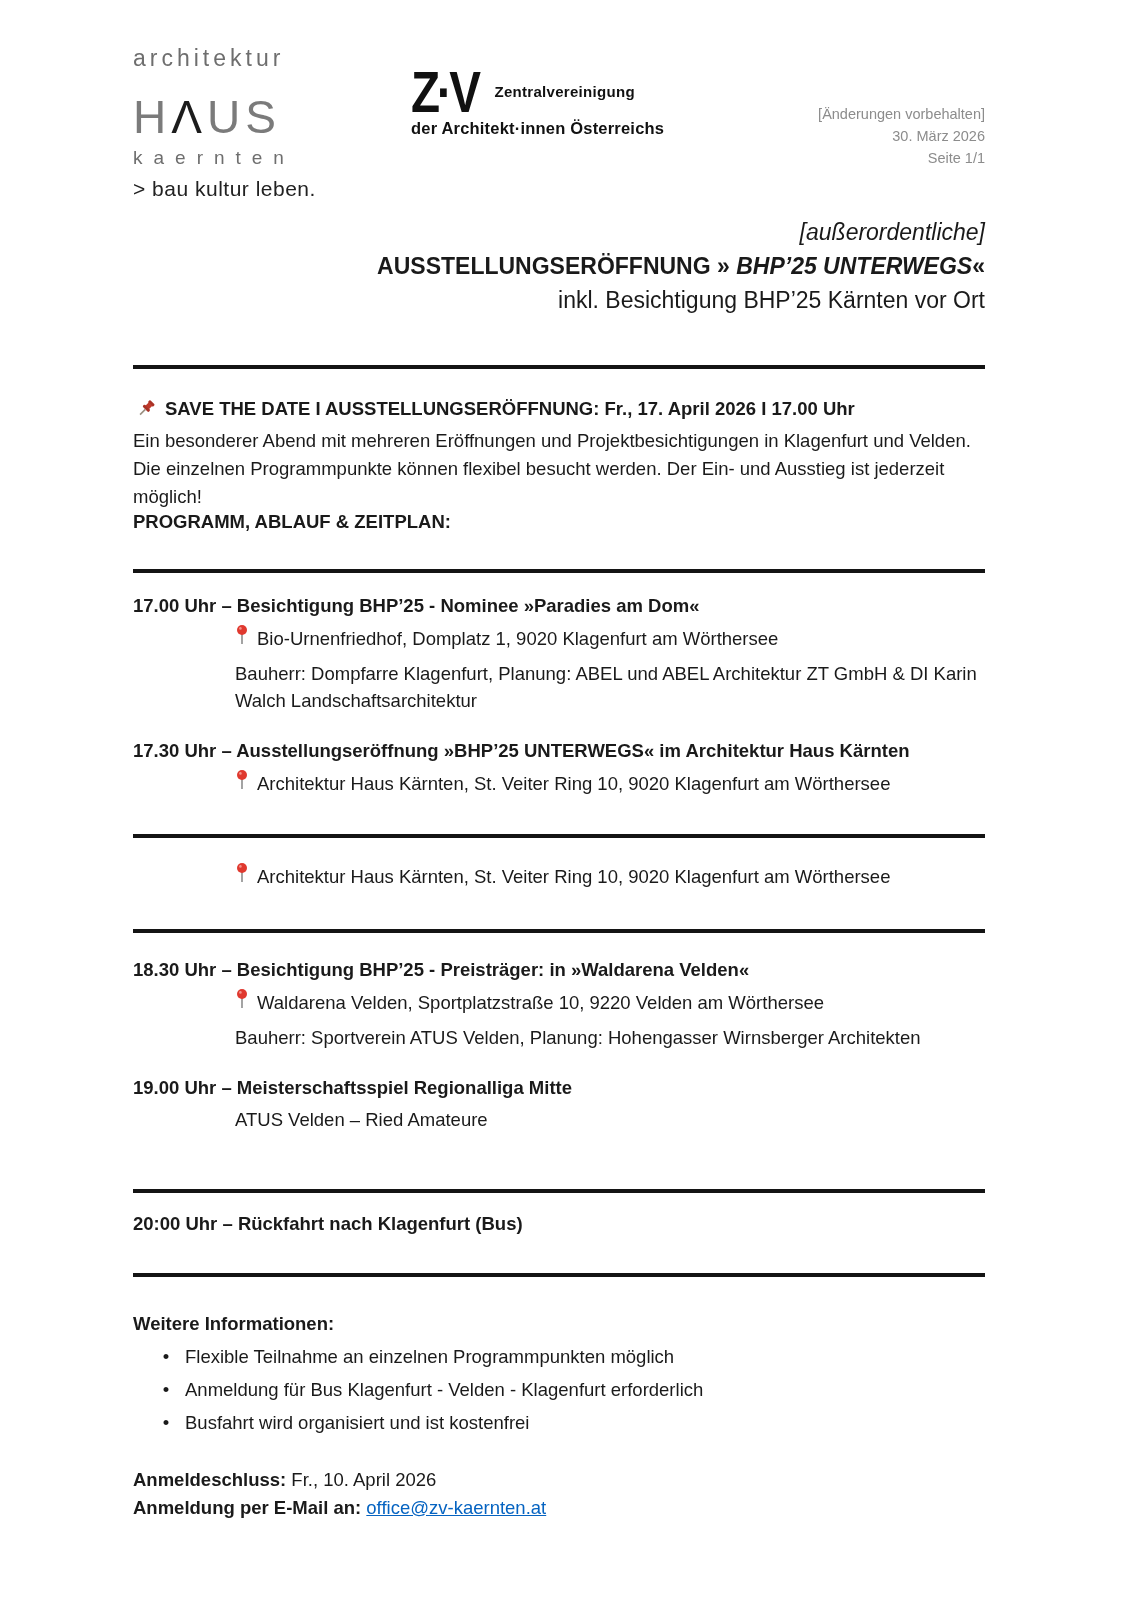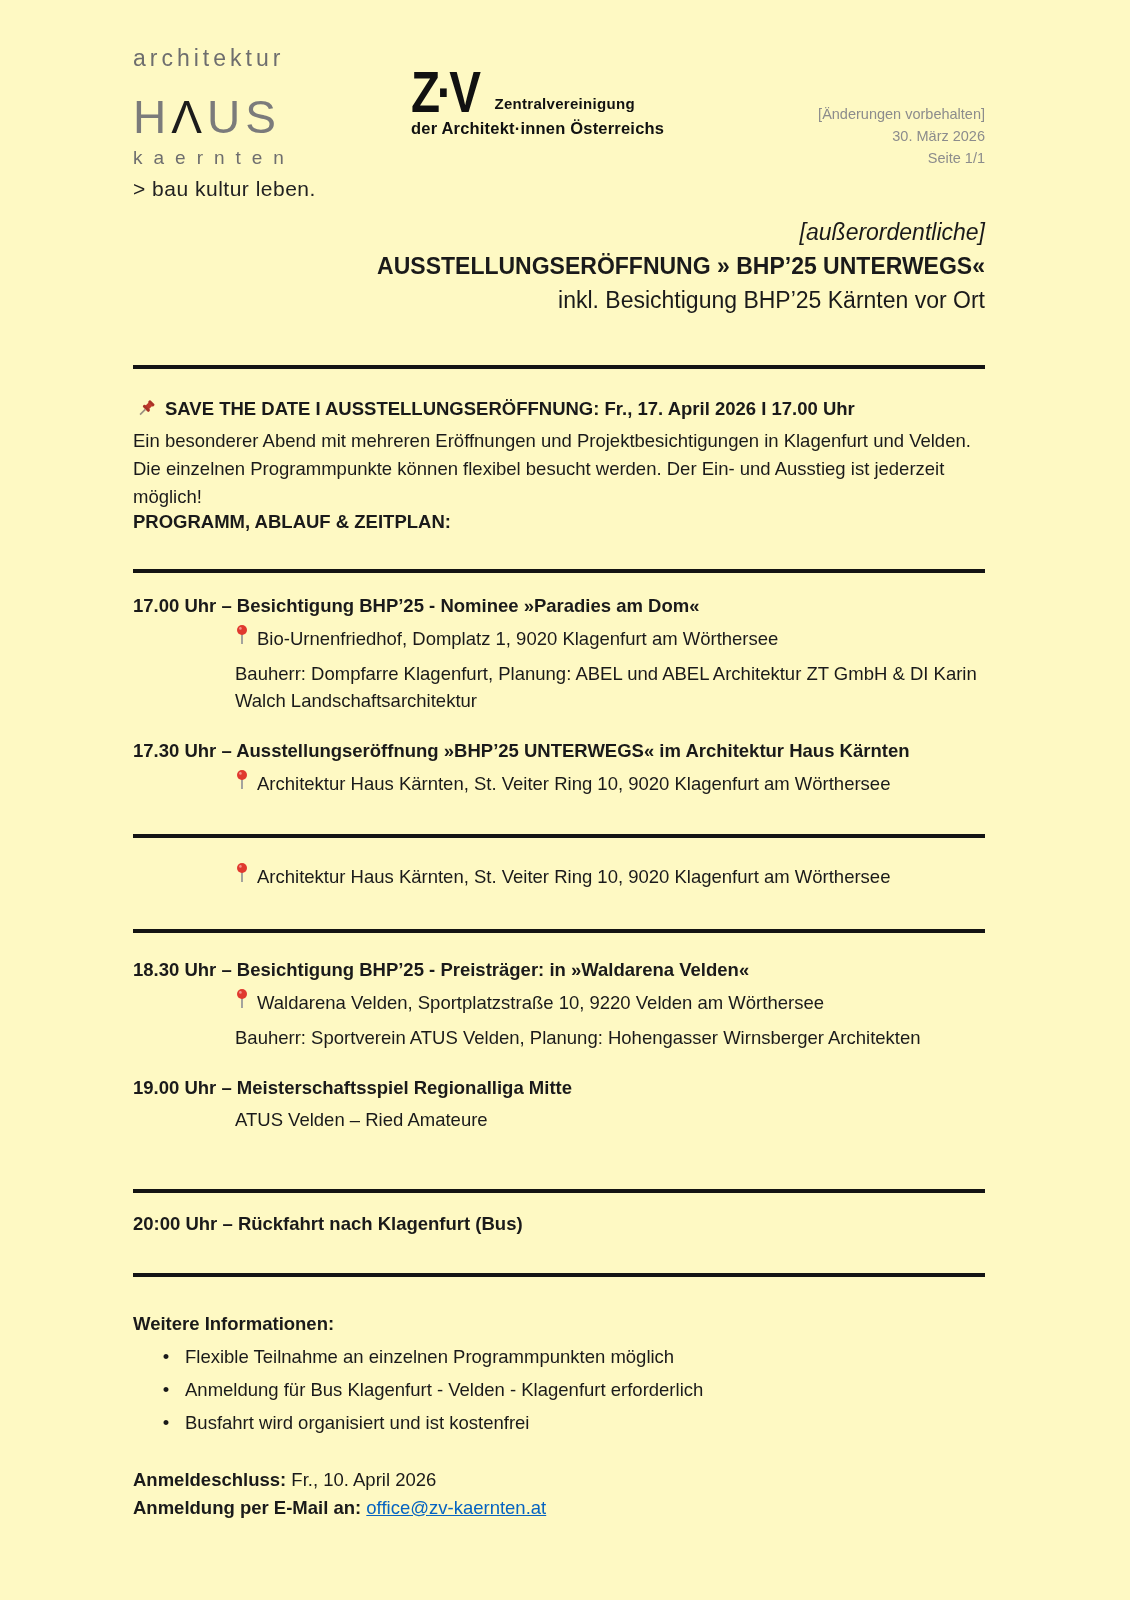--- a/index.html
+++ b/index.html
@@ -1,39 +1,39 @@
 <!DOCTYPE html>
 <html><head>
 <meta charset="utf-8">
 <style>
   html,body{margin:0;padding:0;background:#e8e8e8;}
   .page{
-    width:1130px;height:1600px;margin:0 auto;background:#fef9c3;
+    width:1130px;height:1600px;margin:0 auto;background:#ffffff;
     font-family:"Liberation Sans", sans-serif;color:#1a1a1a;
     box-sizing:border-box;padding:45px 145px 0 133px;position:relative;overflow:hidden;
   }
   
   .header{display:flex;align-items:flex-start;height:140px;}
   .logo-ahk{width:200px;flex:0 0 auto;}
   .ahk-top{font-size:23px;letter-spacing:4px;color:#6e6e6e;}
   .ahk-main{font-size:46px;letter-spacing:5px;color:#7b7b7b;line-height:1.1;margin-top:20px;font-weight:400;}
   .ahk-main .dark{color:#1c1c1c;}
   .ahk-sub{font-size:19px;letter-spacing:11px;color:#6e6e6e;margin-top:4px;}
   .ahk-tagline{font-size:21px;color:#222;margin-top:8px;letter-spacing:0.5px;}
   .logo-zv{margin-left:78px;margin-top:22px;flex:0 0 auto;}
   .zv-row{display:flex;align-items:flex-end;}
   .zv-mark{font-size:58px;font-weight:bold;line-height:0.85;transform:scaleX(0.82);transform-origin:left bottom;letter-spacing:-4px;color:#111;}
-  .zv-t1{font-size:15px;font-weight:bold;margin-left:2px;margin-bottom:4px;color:#111;letter-spacing:0.3px;}
+  .zv-t1{font-size:15px;font-weight:bold;margin-left:2px;margin-bottom:16px;color:#111;letter-spacing:0.3px;}
   .zv-t2{font-size:16.5px;font-weight:bold;margin-top:3px;color:#111;letter-spacing:0.2px;}
   .header-meta{margin-left:auto;text-align:right;color:#8c8c8c;font-size:14.5px;line-height:22px;margin-top:58px;}
   
   .title{text-align:right;margin-top:30px;font-size:23px;line-height:34px;}
   .t-pre{font-style:italic;}
   .t-main{font-weight:bold;}
-  .t-main .em{}
+  .t-main .em{font-style:italic;}
   
   .rule{height:4px;background:#141414;border:0;margin:0;}
   .rule.r1{margin-top:48px;}
   .rule.r2{margin-top:36px;}
   .rule.r3{margin-top:36px;}
   .rule.r4{margin-top:38px;}
   .rule.r5{margin-top:56px;}
   .rule.r6{margin-top:38px;}
   
   .std-line{margin-top:28px;display:flex;align-items:center;font-weight:bold;font-size:18.5px;}

